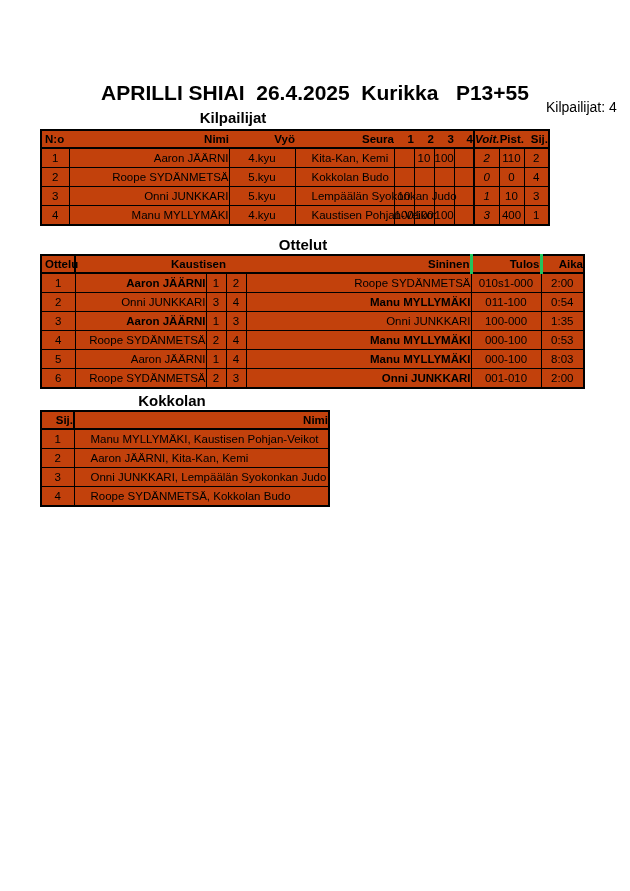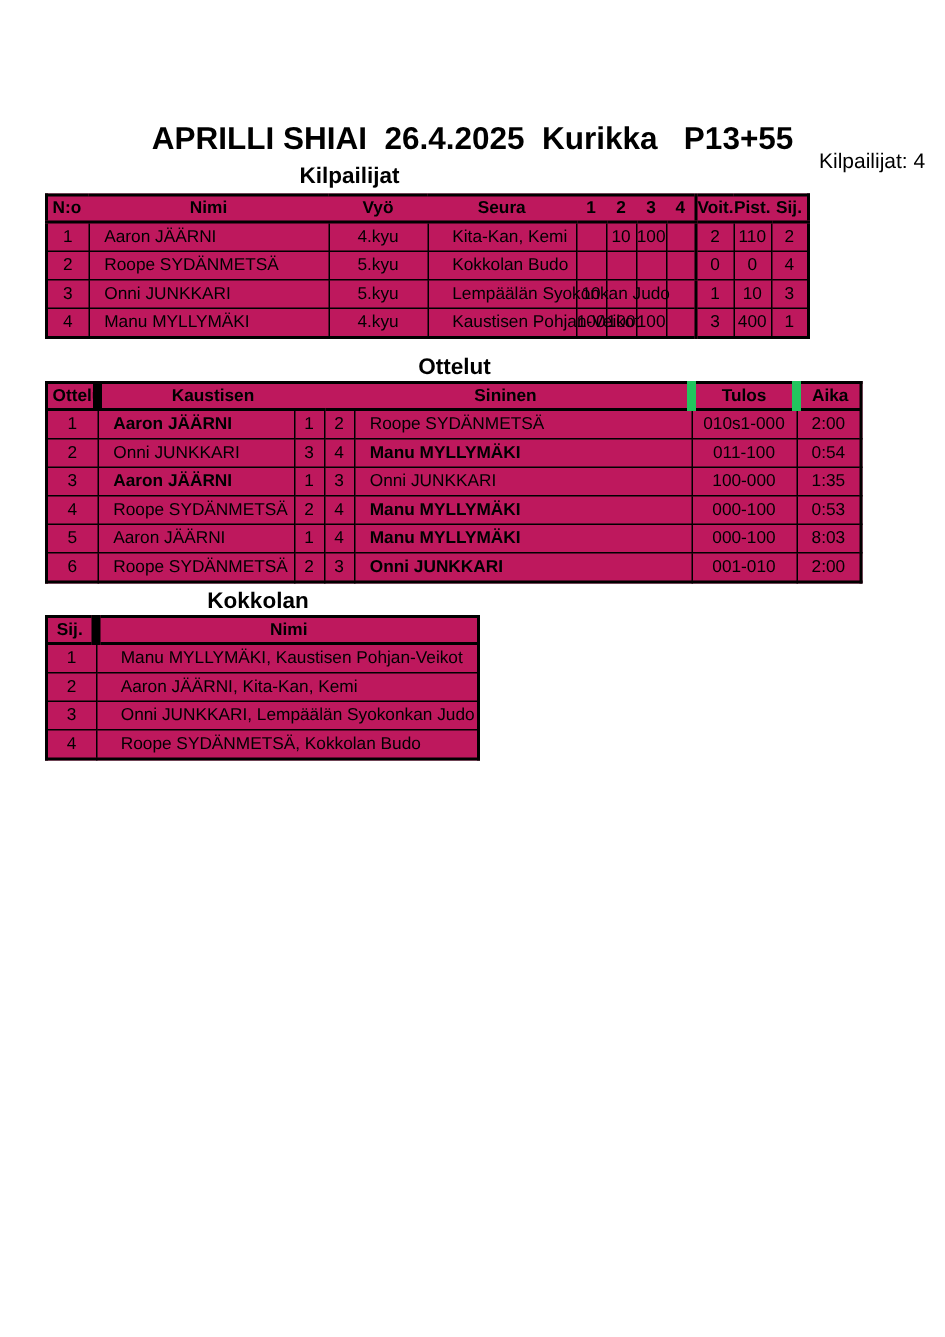--- a/index.html
+++ b/index.html
@@ -33,53 +33,54 @@
   #lbl-ottelut     { left: 303px; top: 197px; }
   #lbl-tulokset    { left: 172px; top: 353px; }
   .count-label {
     position: absolute;
     left: 546px; top: 60px;
     font-size: 14px;
     white-space: nowrap;
   }
   table {
     position: absolute;
-    left: 30px;
+    left: 40px;
     border-collapse: collapse;
     table-layout: fixed;
     border: 2px solid #000;
-    background: #be185d;
+    background: #c2410c;
   }
   #t-competitors { top: 90px;  width: 508px; }
   #t-matches     { top: 215px; width: 543px; }
   #t-results     { top: 371px; width: 288px; }
   th, td {
     font-size: 11.5px;
     padding: 0;
     white-space: nowrap;
     overflow: visible;
     vertical-align: middle;
     text-align: center;
   }
   th {
     height: 16px;
     border: none;
     border-bottom: 2px solid #000;
     font-weight: bold;
+    text-align: right;
   }
   td {
     height: 18px;
     border: 1px solid #000;
   }
-  .lft  { text-align: left; padding-left: 10px; }
+  .lft  { text-align: right; padding-left: 10px; }
   .lft6 { text-align: left; padding-left: 16px; }
   .hdr-left { text-align: left; padding-left: 3px; }
-  .thick-left { border-left: 2px solid #000 !important; }
-  .brd-r { border-right: 6px solid #000000; }
-  .brd-l { border-left: 6px solid #22c55e; }
+  .thick-left { border-left: 2px solid #000 !important; font-style: italic; }
+  .brd-r { border-right: 2px solid #000000; }
+  .brd-l { border-left: 3px solid #22c55e; }
   .winner { font-weight: bold; }
 </style>
 </head>
 <body>
 
 <div class="page">
 
   <div class="doc-title">APRILLI SHIAI  26.4.2025  Kurikka   P13+55</div>
 
   <div class="sec-label" id="lbl-kilpailijat">Kilpailijat</div>

